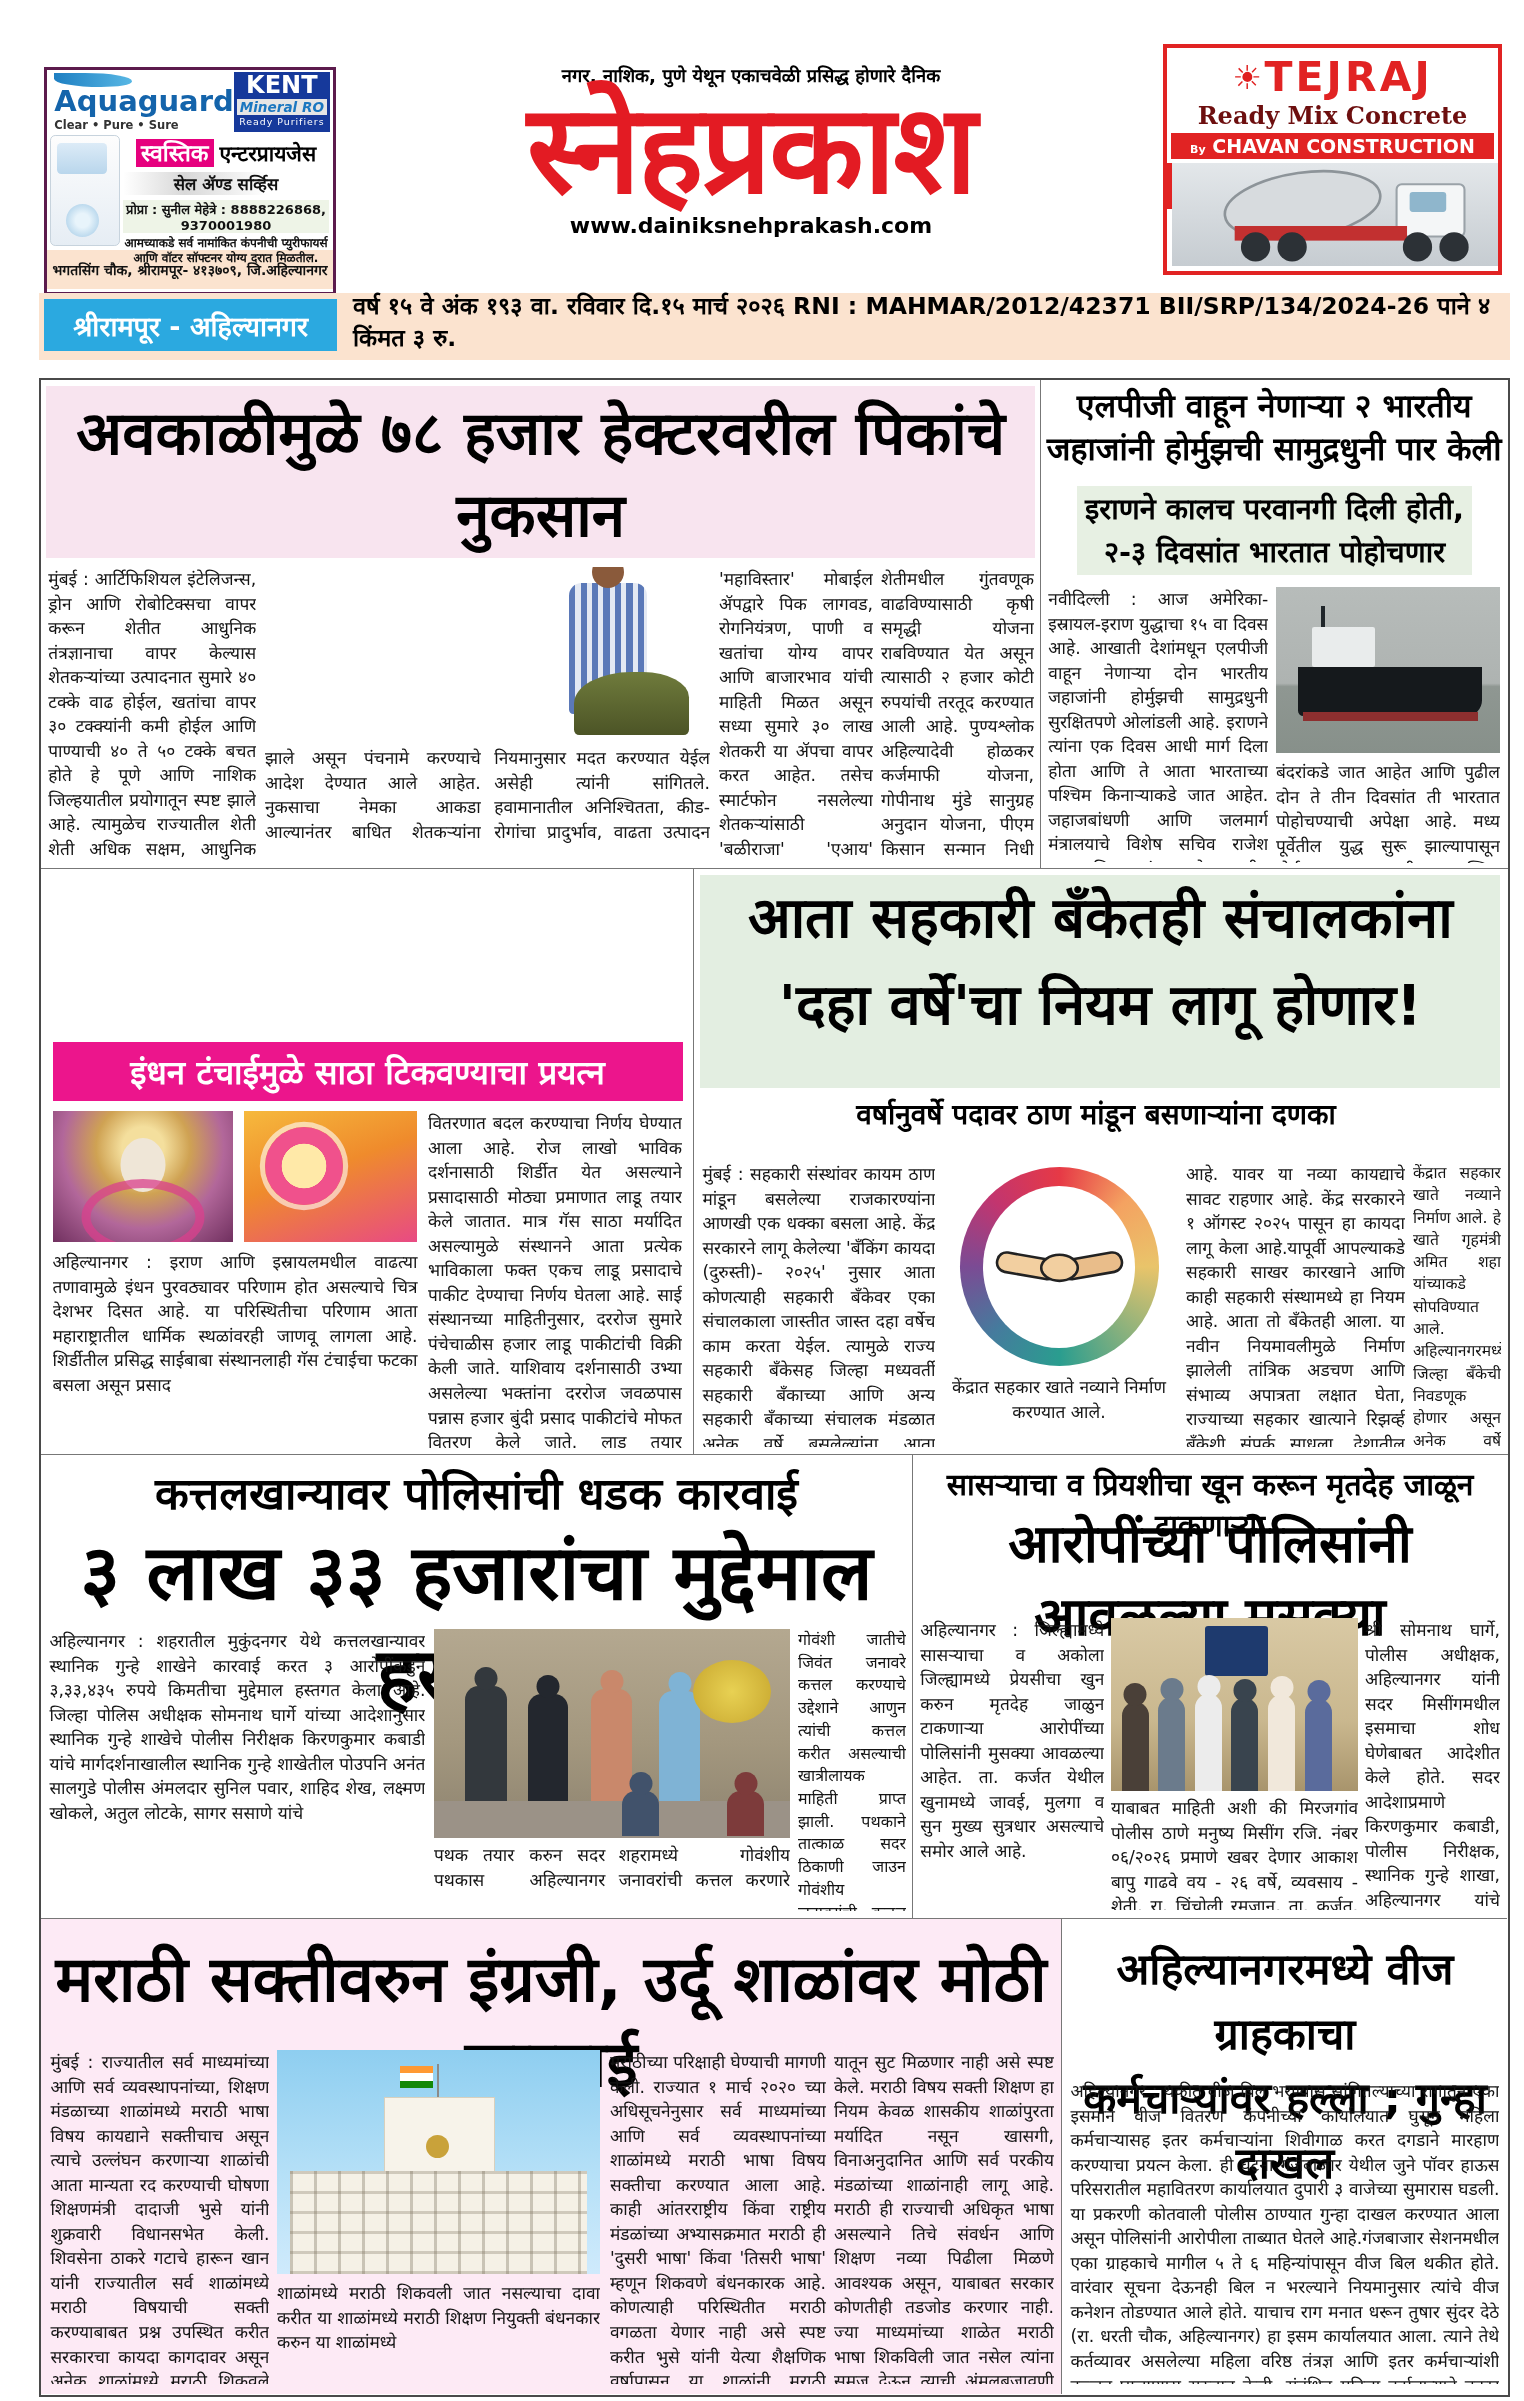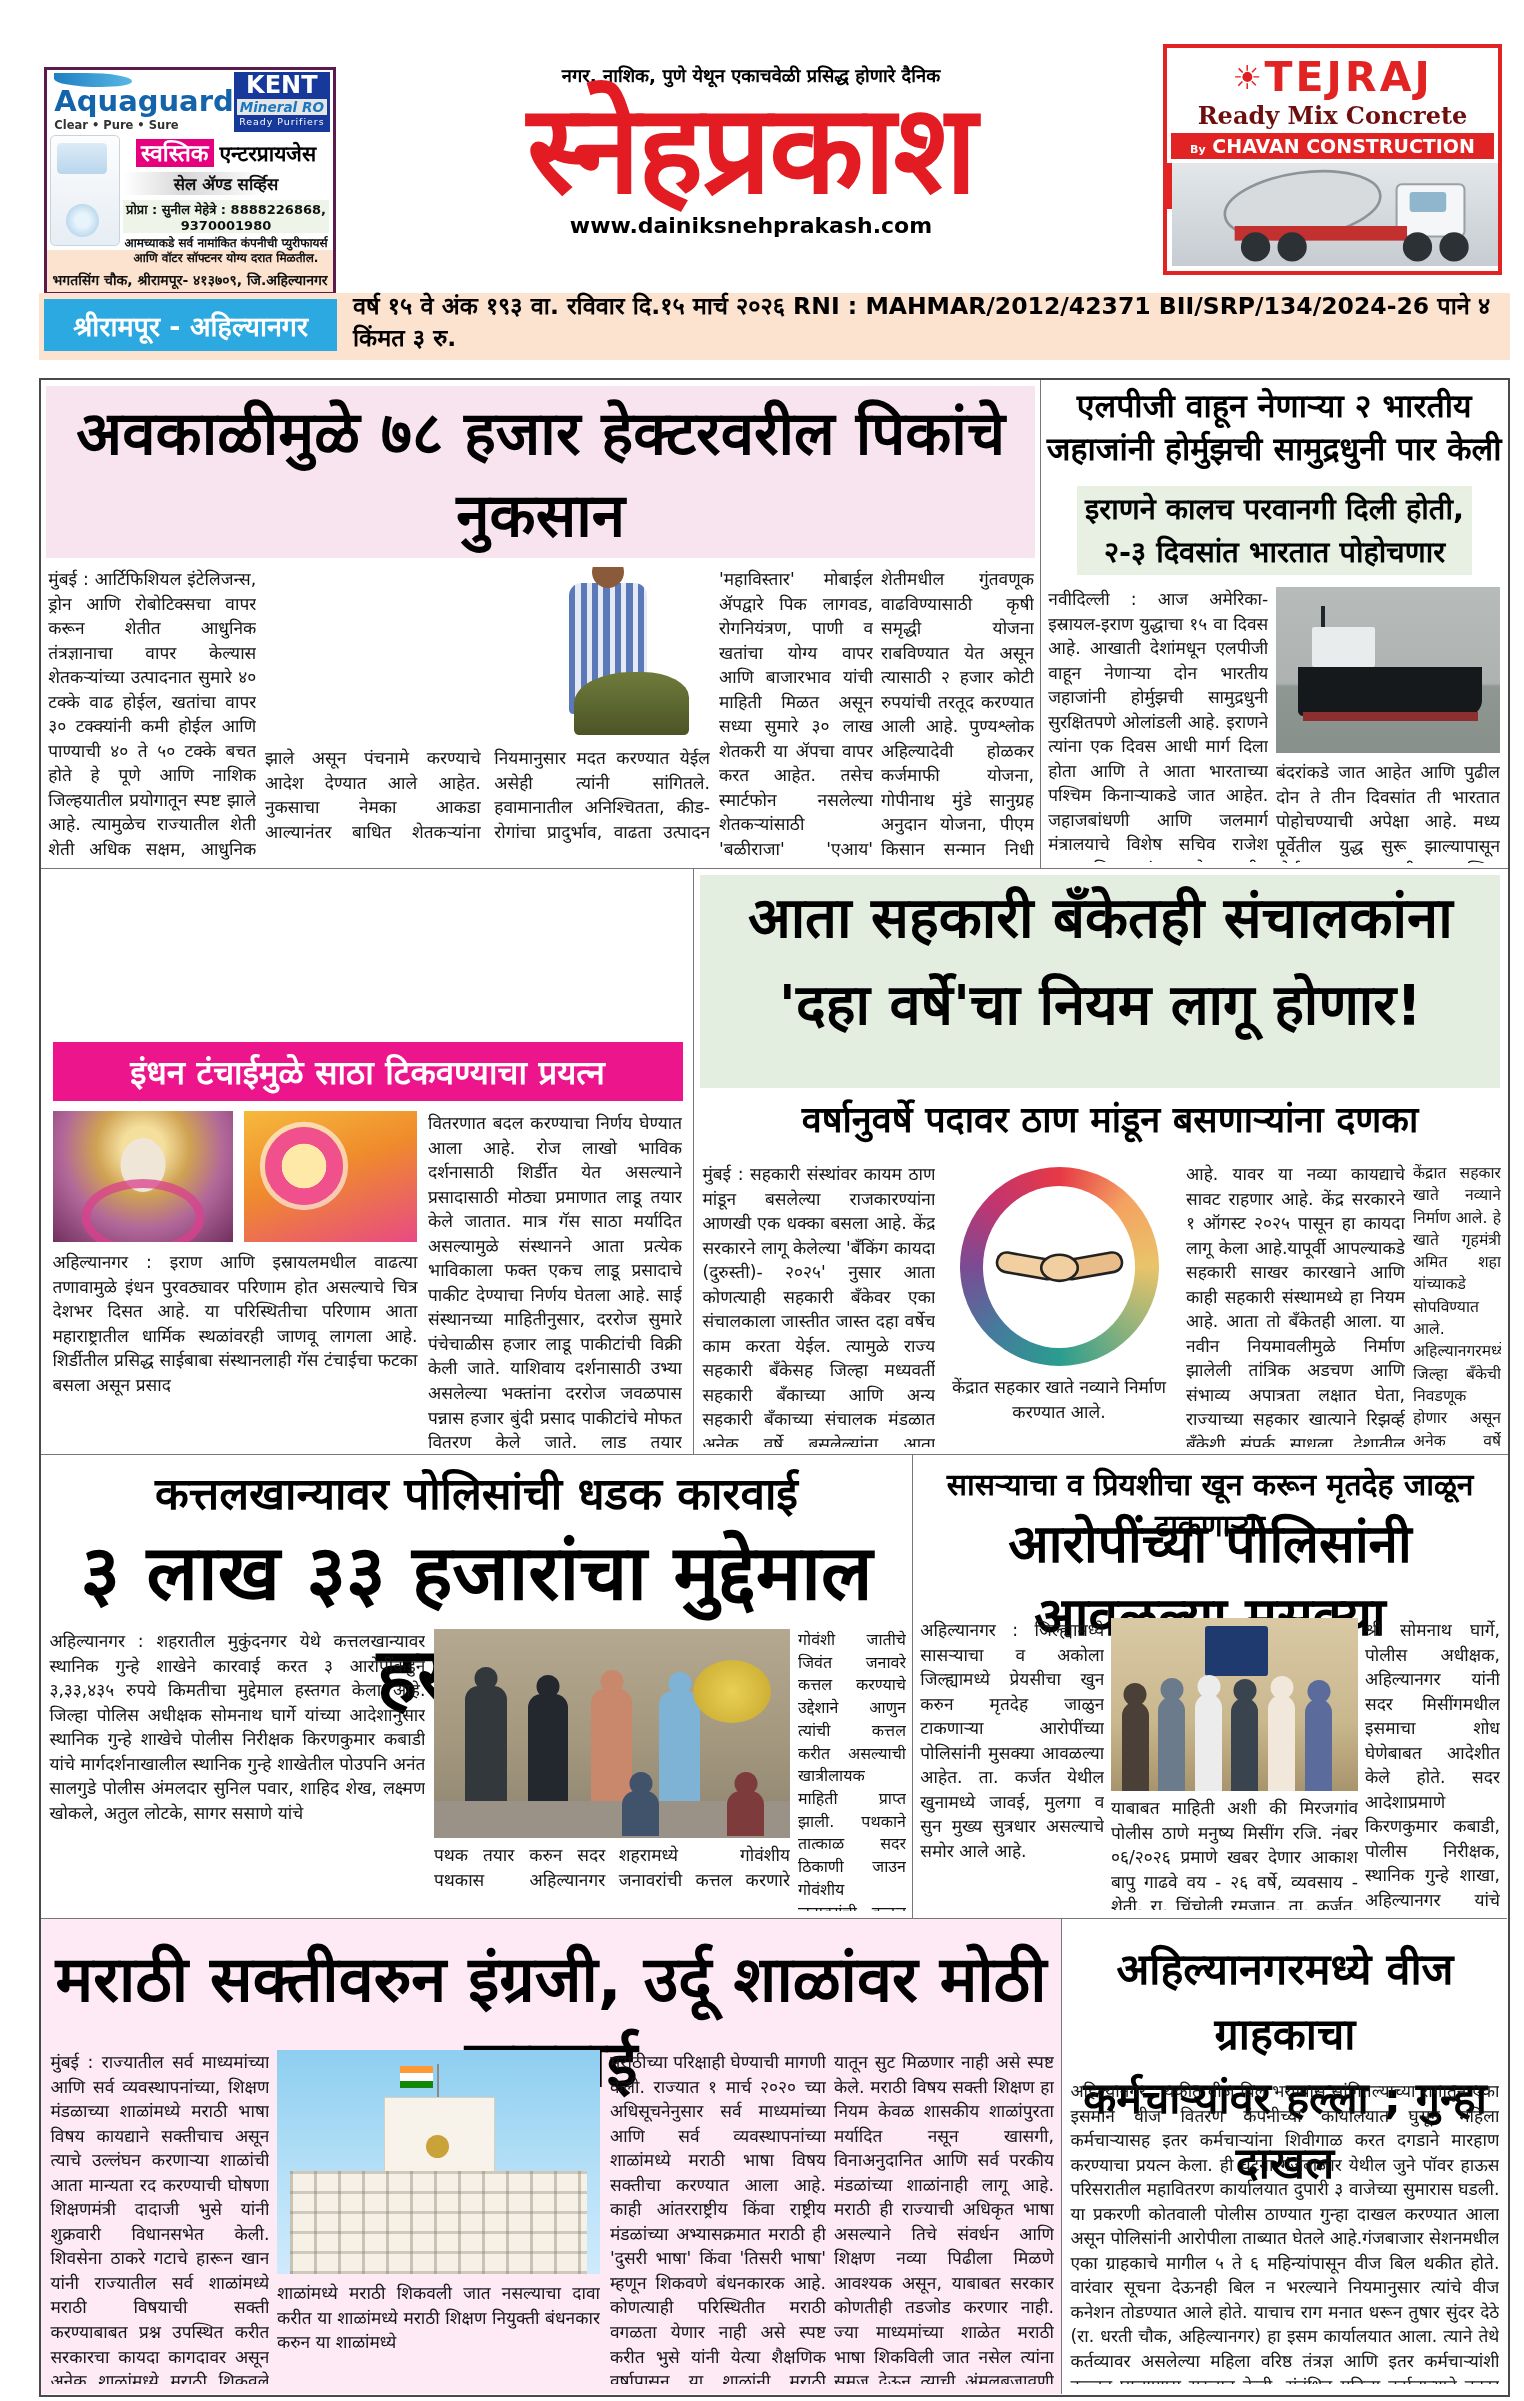--- a/index.html
+++ b/index.html
@@ -21,21 +21,21 @@
   .purifier{width:68px;margin:3.1px;background:linear-gradient(#fdfdfd,#e6edf4);border:1.6px solid #c7d3dd;border-radius:5.2px;position:relative;}
   .purifier::before{content:"";position:absolute;left:6.3px;top:7.3px;width:50px;height:31px;border-radius:4.2px;background:linear-gradient(#dcebf7,#b9d6ec);}
   .purifier::after{content:"";position:absolute;left:14.6px;bottom:8.4px;width:33px;height:33px;border-radius:50%;background:radial-gradient(circle,#e8f4fb 30%,#9cc6e4);}
   .al-mid-right{flex:1;text-align:center;padding-right:4.2px;}
   .shop-line{margin-top:4.2px;}
   .shop-hl{background:#e6007e;color:#ffffff;font-size:23px;font-weight:bold;padding:1px 5.2px;}
   .shop-rest{font-size:21px;font-weight:bold;color:#000;padding-left:3.1px;}
   .sales{font-size:16.7px;font-weight:bold;margin-top:4.2px;background:linear-gradient(90deg,#fff,#d8d8d8 30%,#fff 70%);}
   .prop{font-size:13px;font-weight:bold;margin-top:4.2px;background:#eef4e7;}
   .descr{font-size:12px;font-weight:bold;margin-top:3.1px;line-height:1.3;}
-  .al-addr{background:#fbe3cf;text-align:center;font-size:14px;font-weight:bold;padding:20px 0;margin-top:1px;}
+  .al-addr{background:#fbe3cf;text-align:center;font-size:14px;font-weight:bold;padding:10px 0;margin-top:1px;}
   .masthead{position:absolute;left:348px;top:62px;width:806px;text-align:center;}
   .mh-tagline{font-size:18.3px;font-weight:bold;color:#000;}
   .mh-title{font-size:123px;line-height:1.02;font-weight:bold;color:#e31b23;letter-spacing:-2.1px;}
   .mh-site{font-size:22px;font-weight:bold;color:#000;margin-top:1px;}
   .ad-right{position:absolute;left:1163px;top:44px;width:339px;height:231px;border:4.7px solid #e12323;background:#fff;
             box-sizing:border-box;text-align:center;overflow:hidden;}
   .tr-row1{margin-top:5.2px;}
   .sun-icon{color:#e02020;font-size:33px;vertical-align:middle;}
   .tr-brand{color:#e12323;font-size:41px;font-weight:bold;letter-spacing:3.1px;vertical-align:middle;}
   .tr-line1{font-family:"DejaVu Serif","Liberation Serif",serif;font-size:24px;font-weight:bold;color:#6d0f0f;}
@@ -103,21 +103,21 @@
   .sai-garland{position:absolute;left:50%;top:68px;transform:translateX(-50%);width:105px;height:58px;border-radius:50%;
       border:9.4px solid rgba(217,64,140,.75);}
   .sai-laddu{left:203px;top:242px;width:173px;height:131px;background:linear-gradient(160deg,#f6b93d 0%,#ef8b2c 45%,#e84a84 100%);}
   .laddu-star{position:absolute;left:21px;top:15.7px;width:78px;height:78px;border-radius:50%;
       background:radial-gradient(circle,#ffe9a8 0 40%,#f0518c 41% 100%);box-shadow:0 0 0 5.2px rgba(255,255,255,.6);}
   .sai-col1{left:11.5px;top:381px;width:365px;height:198px;}
   .sai-col2{left:387px;top:242px;width:254px;height:337px;}
   
   .bank-head{position:absolute;left:6.3px;top:6.3px;width:800px;height:213px;background:#e3eee1;
              display:flex;flex-direction:column;align-items:center;justify-content:flex-start;font-size:56px;line-height:1.55;}
-  .bank-sub{position:absolute;left:16px;top:225px;width:800px;font-size:36px;}
+  .bank-sub{position:absolute;left:2px;top:225px;width:800px;font-size:28px;}
   .bank-col1{left:8.4px;top:293px;width:233px;height:285px;}
   .bank-img{left:250px;top:293px;width:230px;height:209px;background:#fff;}
   .hand-ring{position:absolute;left:15.7px;top:5.2px;width:199px;height:199px;border-radius:50%;
       background:conic-gradient(#e63946,#f4a261,#e9c46a,#8ab17d,#2a9d8f,#457b9d,#7b4b94,#c2356f,#e63946);}
   .hand-center{position:absolute;left:39px;top:23.5px;width:152px;height:162px;border-radius:50%;background:#fff;}
   .hand-svg{position:absolute;left:50px;top:68px;}
   .bank-caption{left:250px;top:506px;width:230px;height:69px;font-size:17.3px;text-align:center;}
   .bank-col3{left:492px;top:293px;width:219px;height:285px;}
   .bank-col4{left:719px;top:293px;width:88px;height:285px;font-size:15.7px;}
   

